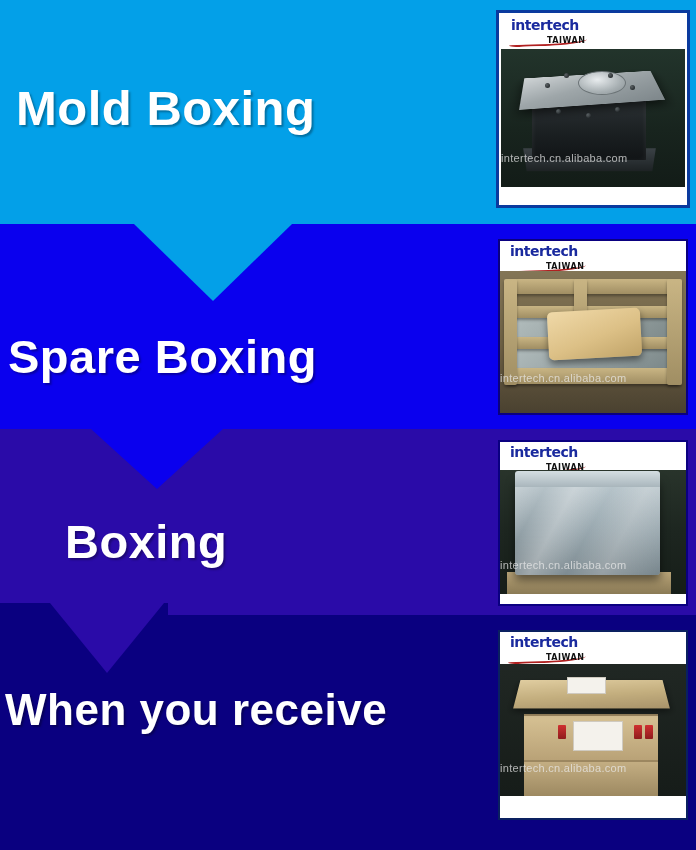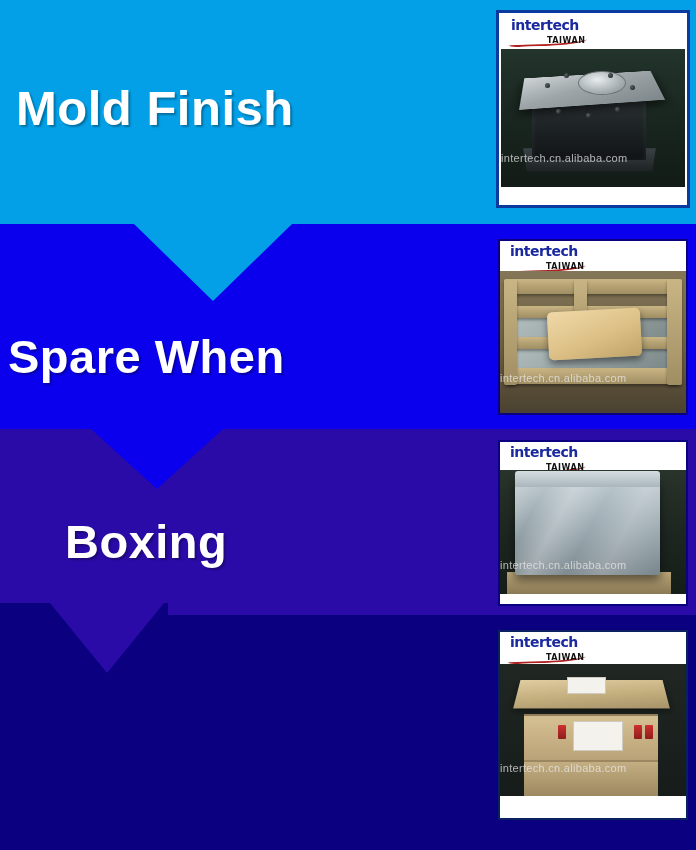--- a/index.html
+++ b/index.html
@@ -349,23 +349,24 @@
   <div class="band band-1"></div>
   <div class="band band-2"></div>
   <div class="band band-3"></div>
   <div class="band band-4"></div>
   <div class="band-3-step"></div>
 
   <div class="chevron chevron-1"></div>
   <div class="chevron chevron-2"></div>
   <div class="chevron chevron-3"></div>
 
-  <div class="caption caption-1">Mold Finish</div>
-  <div class="caption caption-2">Spare When</div>
+  <div class="caption caption-1">Mold Boxing</div>
+  <div class="caption caption-2">Spare Boxing</div>
   <div class="caption caption-3">Boxing</div>
+  <div class="caption caption-4">When you receive</div>
 
   <div class="photo-card photo-card-1">
     <div class="photo-inner">
       <div class="scene1">
         <div class="s1-floor"></div>
         <div class="s1-mold-base"></div>
         <div class="s1-mold-body"></div>
         <div class="s1-mold-top"></div>
         <div class="s1-disc"></div>
         <div class="bolt" style="left:24%;top:36%"></div>

